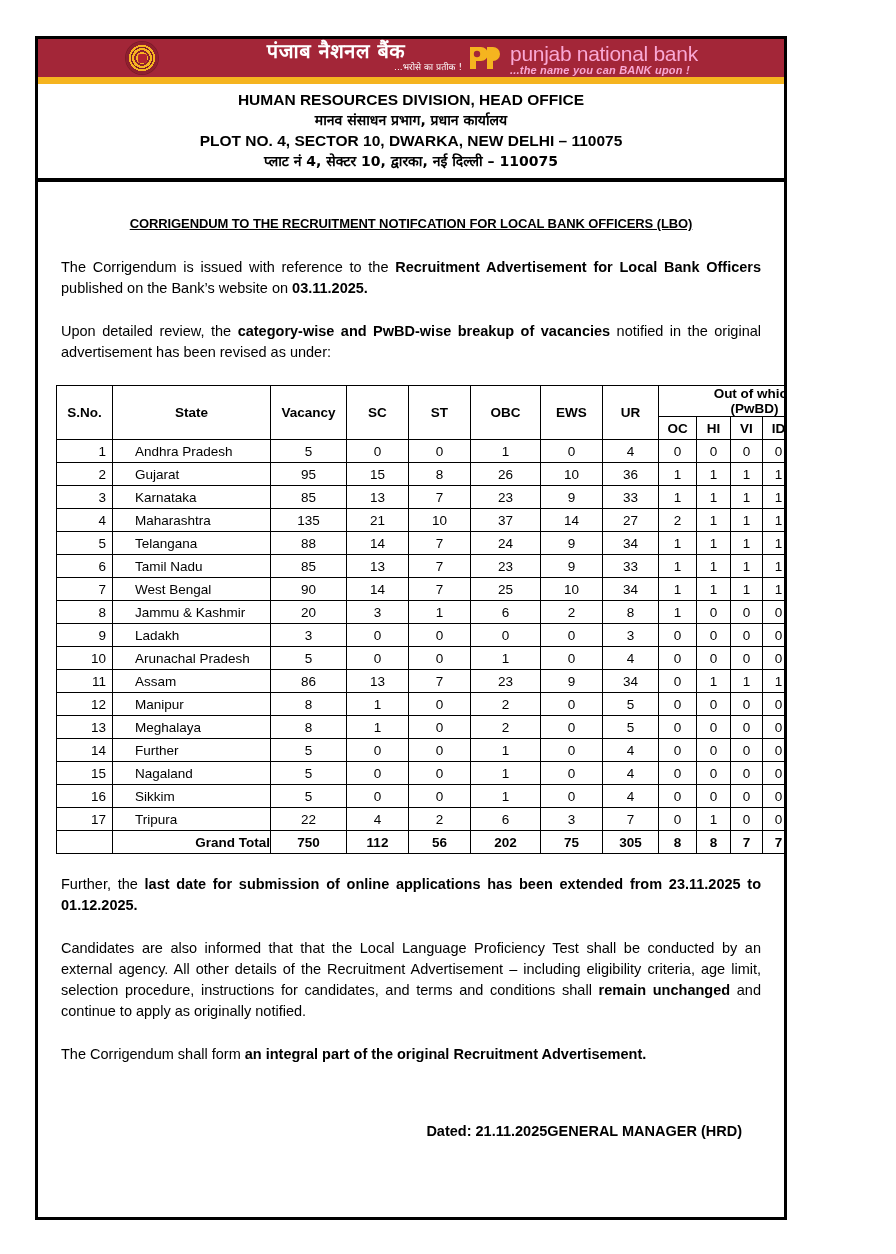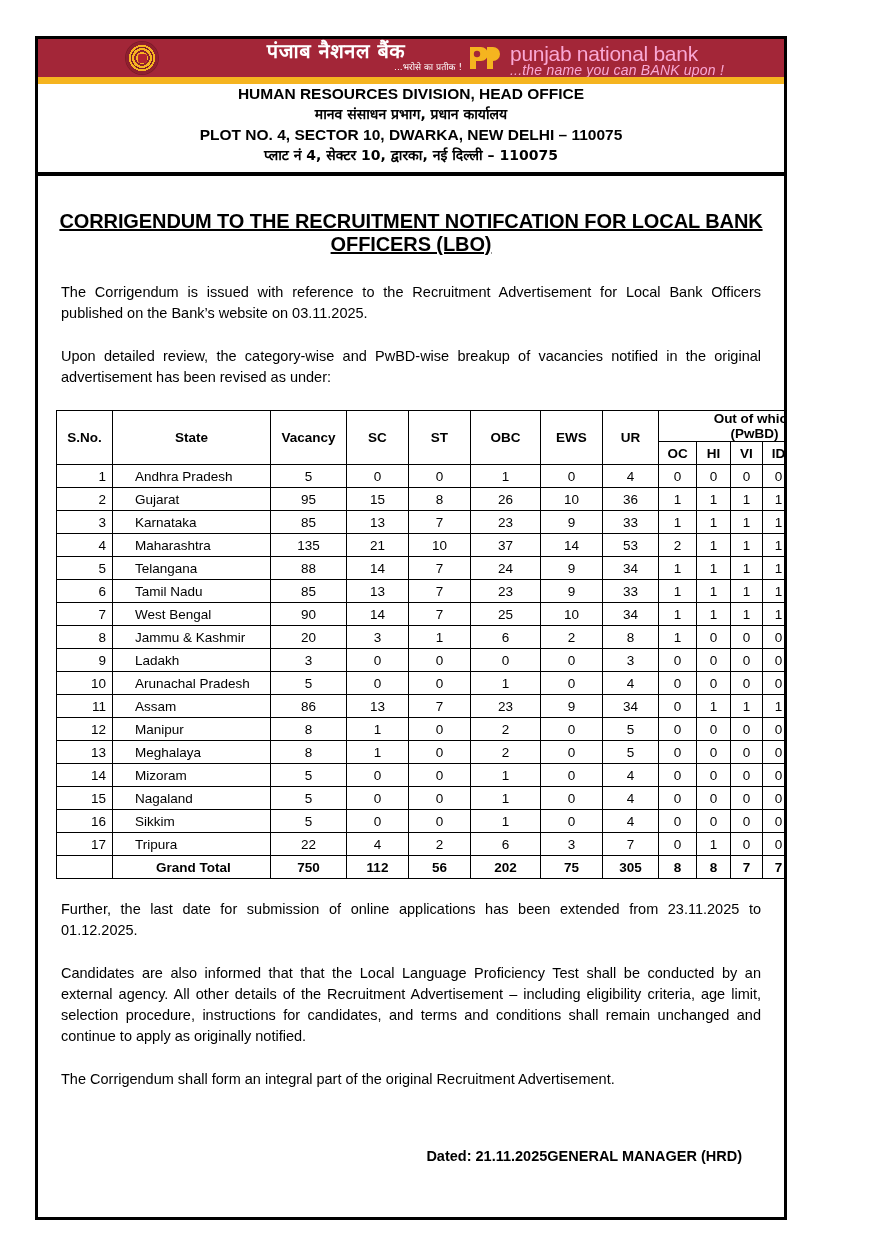--- a/index.html
+++ b/index.html
@@ -101,31 +101,32 @@
     top: 4px;
     color: #f9a8d4;
   }
   .banner-en .l1 {
     font-size: 21px;
     font-weight: normal;
     letter-spacing: -0.3px;
     line-height: 22px;
   }
   .banner-en .l2 {
-    font-size: 14px;
+    font-size: 11px;
     font-style: italic;
-    font-weight: normal;
+    font-weight: bold;
     text-align: left;
     line-height: 10px;
     letter-spacing: 0.2px;
   }
 
   
   .addr {
     text-align: center;
+    padding-top: 6px;
   }
   .addr div {
     font-size: 15.5px;
     font-weight: bold;
     line-height: 20px;
   }
   .addr .hi {
     font-family: "DejaVu Sans", sans-serif;
     font-size: 14px;
     line-height: 21px;
@@ -137,40 +138,40 @@
     margin: 6px 0 0 0;
   }
 
   
   .body {
     padding: 0 18px;
   }
 
   .doc-title {
     text-align: center;
-    font-size: 20px;
+    font-size: 13px;
     font-weight: bold;
     text-decoration: underline;
     margin-top: 34px;
     letter-spacing: -0.1px;
   }
 
   p.para {
     font-size: 14.5px;
     line-height: 21px;
     text-align: justify;
     margin: 0;
     padding: 0 5px;
   }
   p.p1 { margin-top: 26px; }
   p.p2 { margin-top: 22px; }
   p.p4 { margin-top: 20px; }
   p.p5 { margin-top: 22px; }
   p.p6 { margin-top: 22px; }
-  b { font-weight: normal; }
+  b { font-weight: bold; }
 
   
   table.vac {
     border-collapse: collapse;
     margin: 22px auto 0 auto;
     width: 782px;
     table-layout: fixed;
   }
   table.vac th, table.vac td {
     border: 1px solid #000000;
@@ -185,21 +186,21 @@
   }
   table.vac td.sno {
     text-align: right;
     padding-right: 6px;
   }
   table.vac td.state {
     text-align: left;
     padding-left: 22px;
   }
   table.vac td.gt-label {
-    text-align: center;
+    text-align: right;
     padding-left: 4px;
     font-weight: bold;
   }
   table.vac tr.grand td {
     font-weight: bold;
   }
   .hdr-tall { height: 46px; }
   .hdr-sub { height: 22px; }
 
   
@@ -358,21 +359,21 @@
             <td>4</td>
           </tr>
           <tr>
             <td class="sno">4</td>
             <td class="state">Maharashtra</td>
             <td>135</td>
             <td>21</td>
             <td>10</td>
             <td>37</td>
             <td>14</td>
-            <td>53</td>
+            <td>27</td>
             <td>2</td>
             <td>1</td>
             <td>1</td>
             <td>1</td>
             <td>5</td>
           </tr>
           <tr>
             <td class="sno">5</td>
             <td class="state">Telangana</td>
             <td>88</td>
@@ -502,21 +503,21 @@
             <td>0</td>
             <td>5</td>
             <td>0</td>
             <td>0</td>
             <td>0</td>
             <td>0</td>
             <td>0</td>
           </tr>
           <tr>
             <td class="sno">14</td>
-            <td class="state">Mizoram</td>
+            <td class="state">Further</td>
             <td>5</td>
             <td>0</td>
             <td>0</td>
             <td>1</td>
             <td>0</td>
             <td>4</td>
             <td>0</td>
             <td>0</td>
             <td>0</td>
             <td>0</td>

